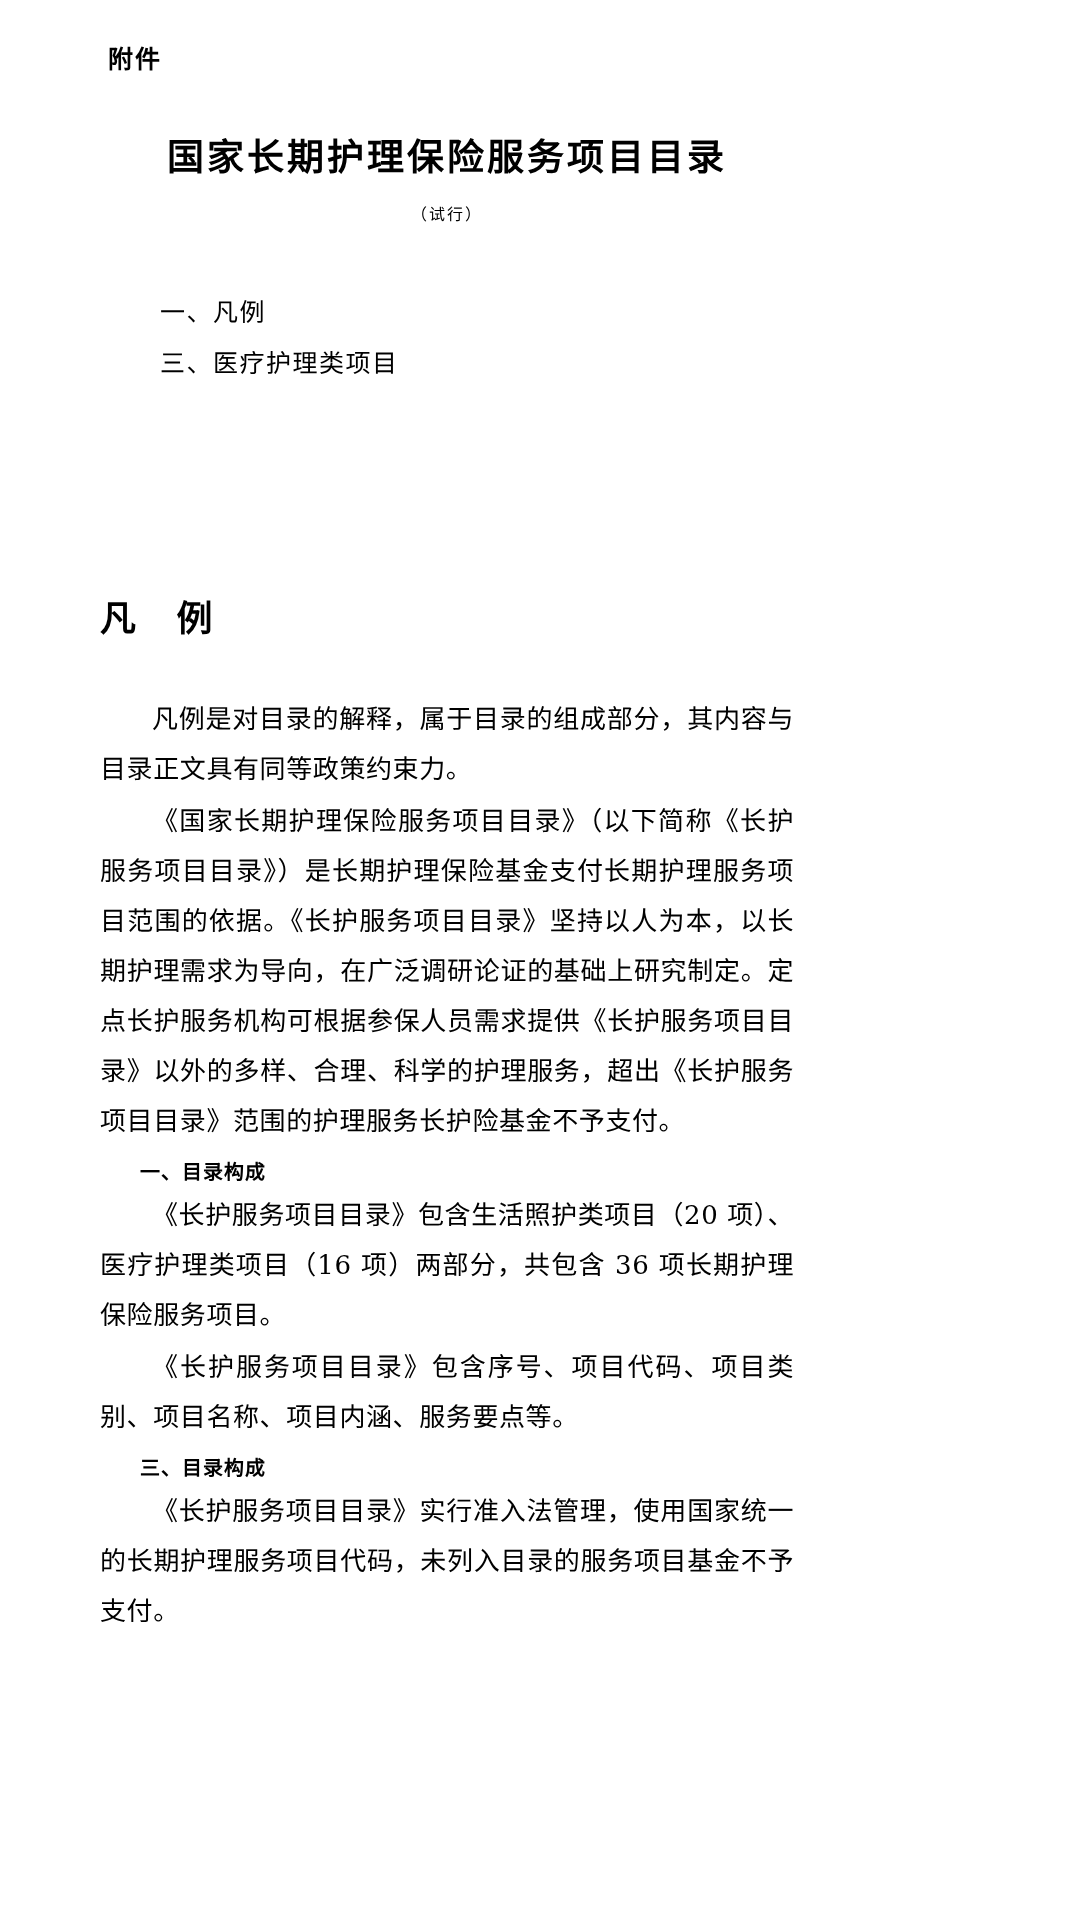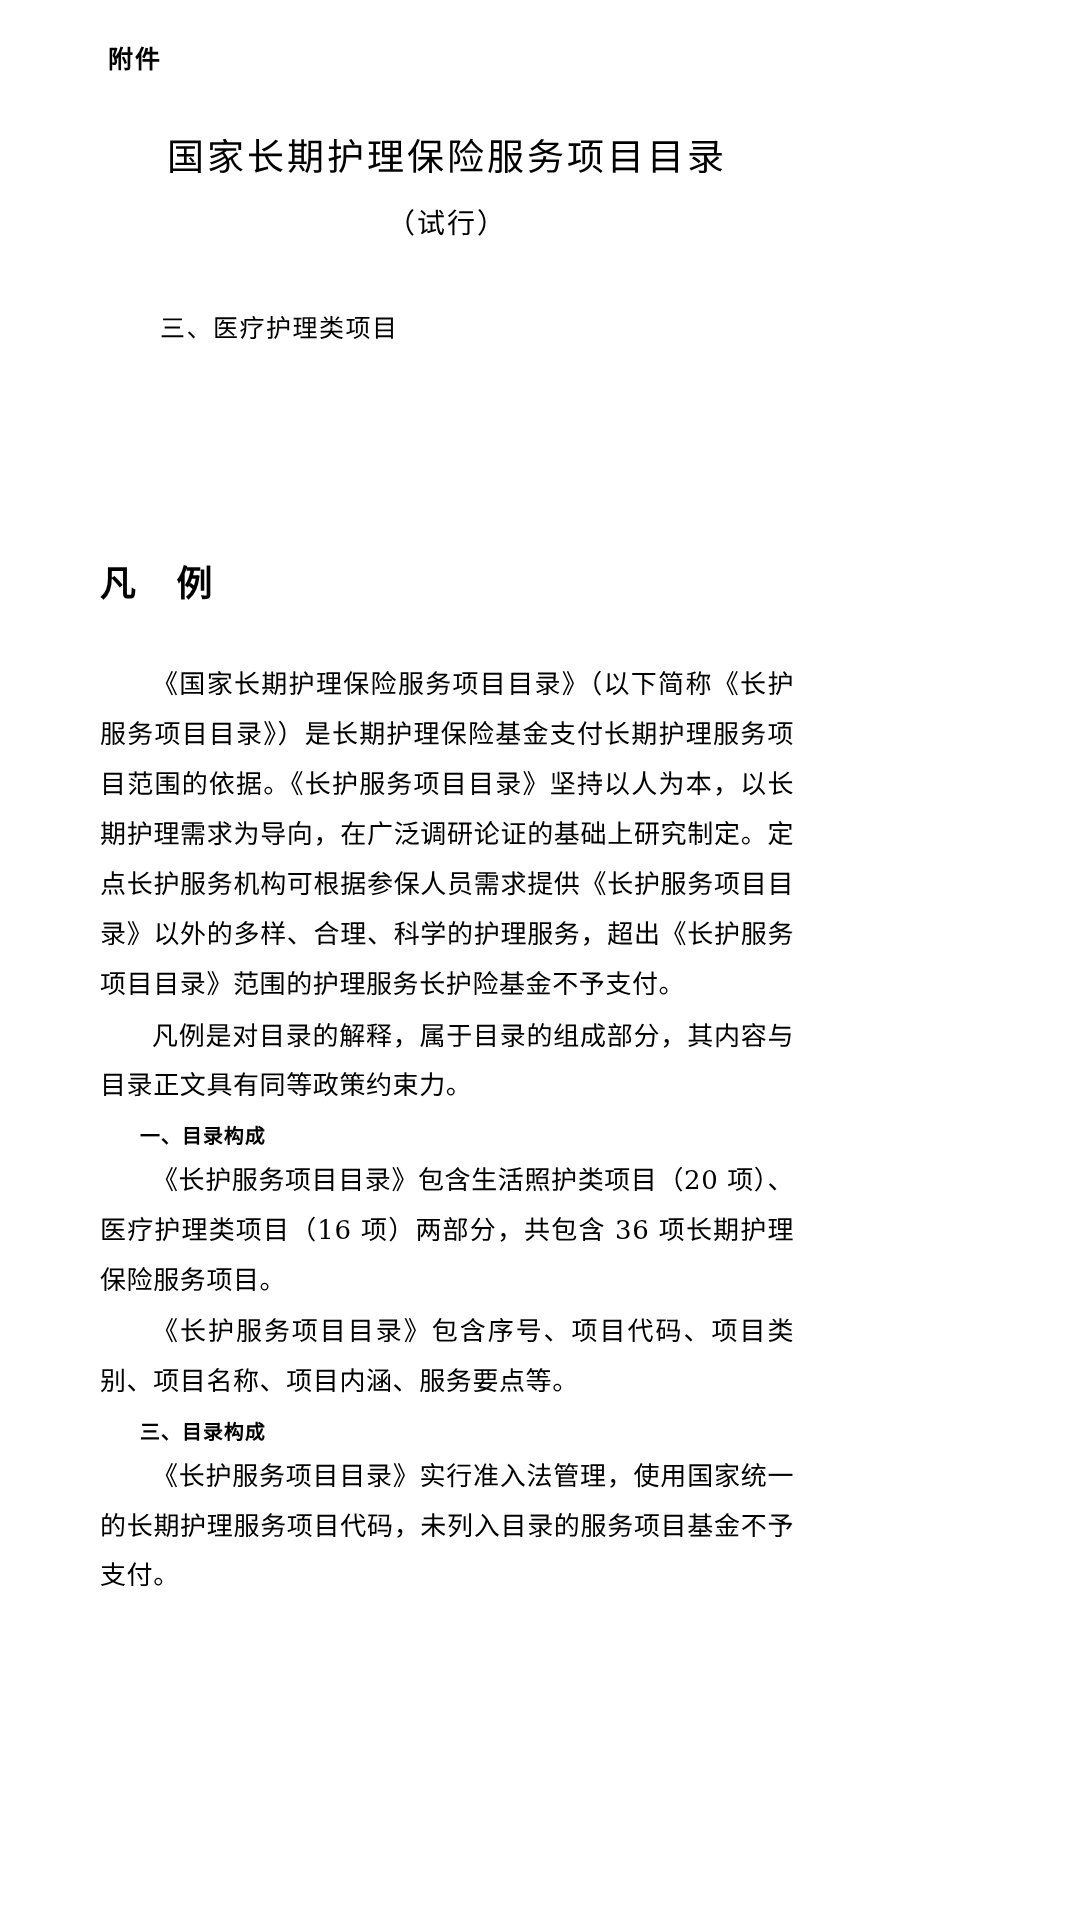--- a/index.html
+++ b/index.html
@@ -27,29 +27,29 @@
     font-size: 25px;
     font-weight: 700;
     letter-spacing: 2px;
     margin: 14px 0 0 8px;
     line-height: 1.4;
   }
   .doc-title {
     text-align: center;
     font-family: "DejaVu Serif", "Liberation Serif", serif;
     font-size: 37px;
-    font-weight: 400;
+    font-weight: 700;
     letter-spacing: 3px;
     margin: 56px 0 0 0;
     line-height: 1.35;
   }
   .doc-subtitle {
     text-align: center;
     font-family: "DejaVu Serif", "Liberation Serif", serif;
-    font-size: 28px;
+    font-size: 16px;
     font-weight: 400;
     letter-spacing: 2px;
     margin: 18px 0 0 0;
   }
   .toc {
     margin: 62px 0 0 0;
     padding-left: 60px;
   }
   .toc-item {
     font-size: 25px;
@@ -89,30 +89,31 @@
 
 <div class="page">
 
   <div class="attachment-label">附件</div>
 
   <h1 class="doc-title">国家长期护理保险服务项目目录</h1>
 
   <div class="doc-subtitle">（试行）</div>
 
   <div class="toc">
+    <div class="toc-item">一、凡例</div>
     <div class="toc-item">三、医疗护理类项目</div>
   </div>
 
   <h2 class="section-heading">凡 例</h2>
 
   <div class="body-block">
 
+    <p class="para">凡例是对目录的解释，属于目录的组成部分，其内容与目录正文具有同等政策约束力。</p>
+
     <p class="para">《国家长期护理保险服务项目目录》（以下简称《长护服务项目目录》）是长期护理保险基金支付长期护理服务项目范围的依据。《长护服务项目目录》坚持以人为本，以长期护理需求为导向，在广泛调研论证的基础上研究制定。定点长护服务机构可根据参保人员需求提供《长护服务项目目录》以外的多样、合理、科学的护理服务，超出《长护服务项目目录》范围的护理服务长护险基金不予支付。</p>
-
-    <p class="para">凡例是对目录的解释，属于目录的组成部分，其内容与目录正文具有同等政策约束力。</p>
 
     <h3 class="sub-heading">一、目录构成</h3>
     <p class="para">《长护服务项目目录》包含生活照护类项目（20 项）、医疗护理类项目（16 项）两部分，共包含 36 项长期护理保险服务项目。</p>
 
     <p class="para">《长护服务项目目录》包含序号、项目代码、项目类别、项目名称、项目内涵、服务要点等。</p>
 
     <h3 class="sub-heading">三、目录构成</h3>
     <p class="para">《长护服务项目目录》实行准入法管理，使用国家统一的长期护理服务项目代码，未列入目录的服务项目基金不予支付。</p>
 
   </div>

